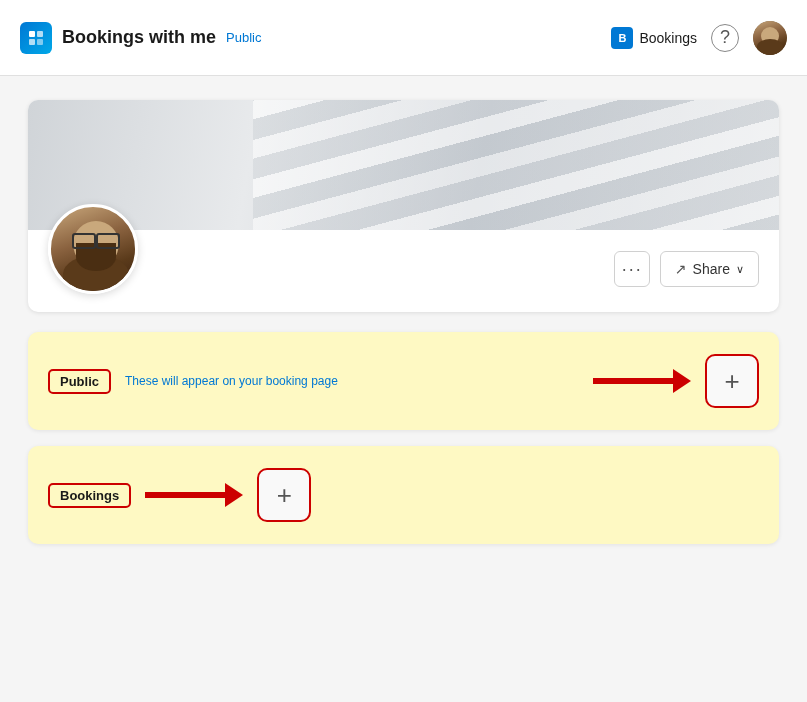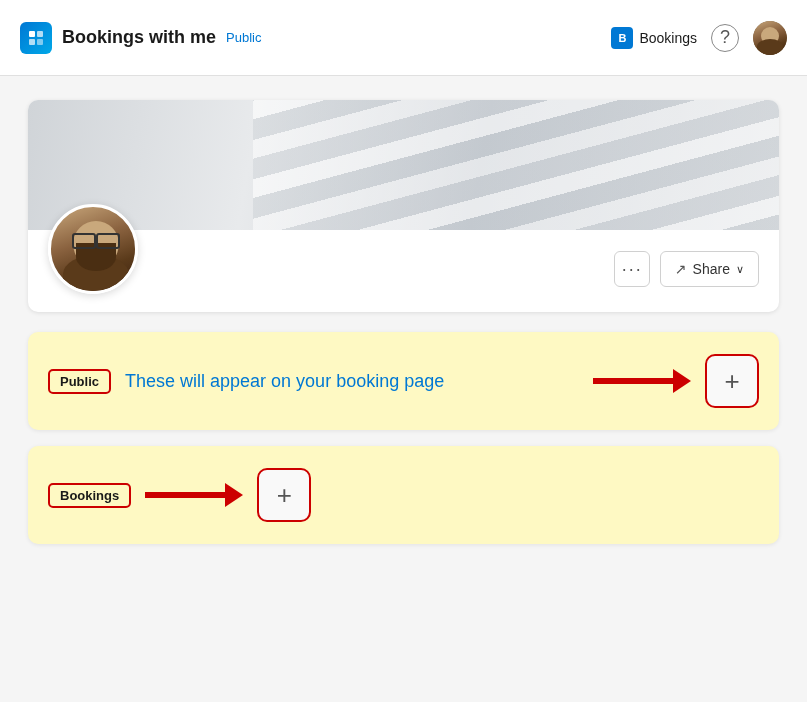--- a/index.html
+++ b/index.html
@@ -312,21 +312,21 @@
       font-size: 13px;
       font-weight: 600;
       color: #1a1a1a;
       border: 2px solid #cc0000;
       border-radius: 5px;
       padding: 3px 10px;
       margin-right: 14px;
       white-space: nowrap;
     }
     .section-description {
-      font-size: 18px;
+      font-size: 12px;
       color: #0078d4;
       flex: 1;
     }
     
     .arrow-wrap {
       display: flex;
       align-items: center;
       margin-right: 14px;
     }
     .red-arrow {

